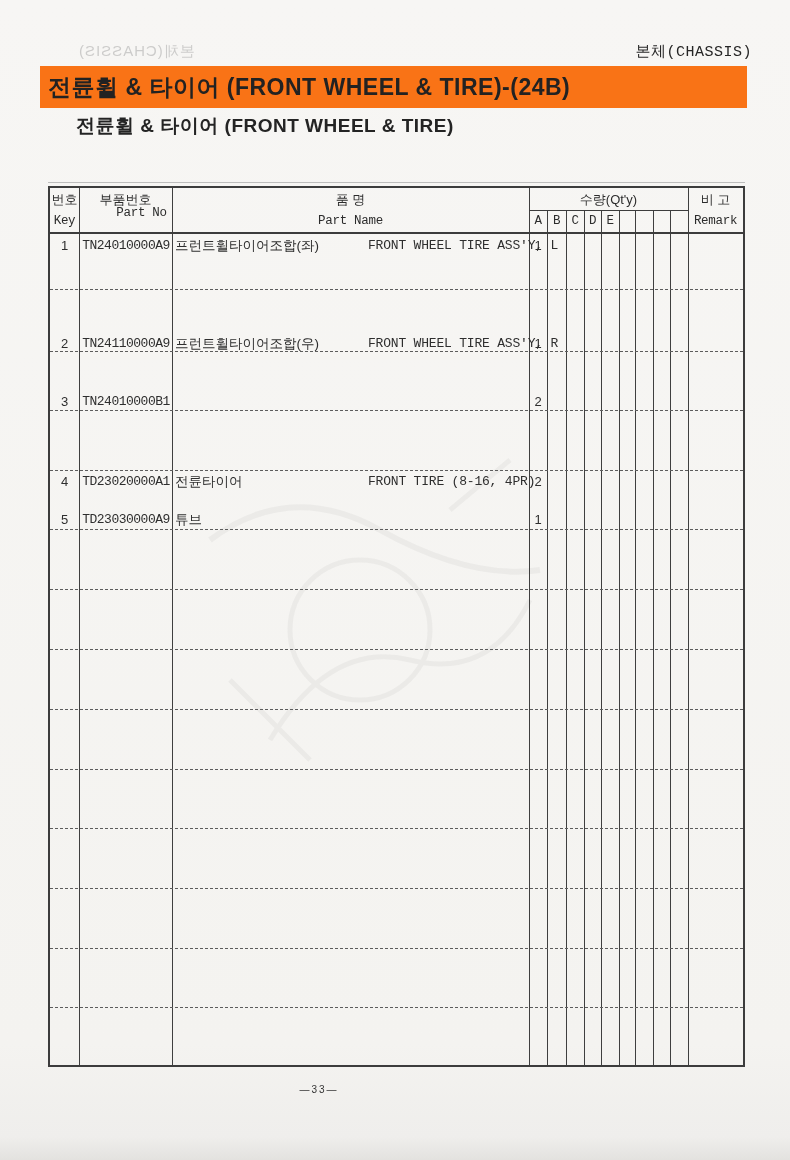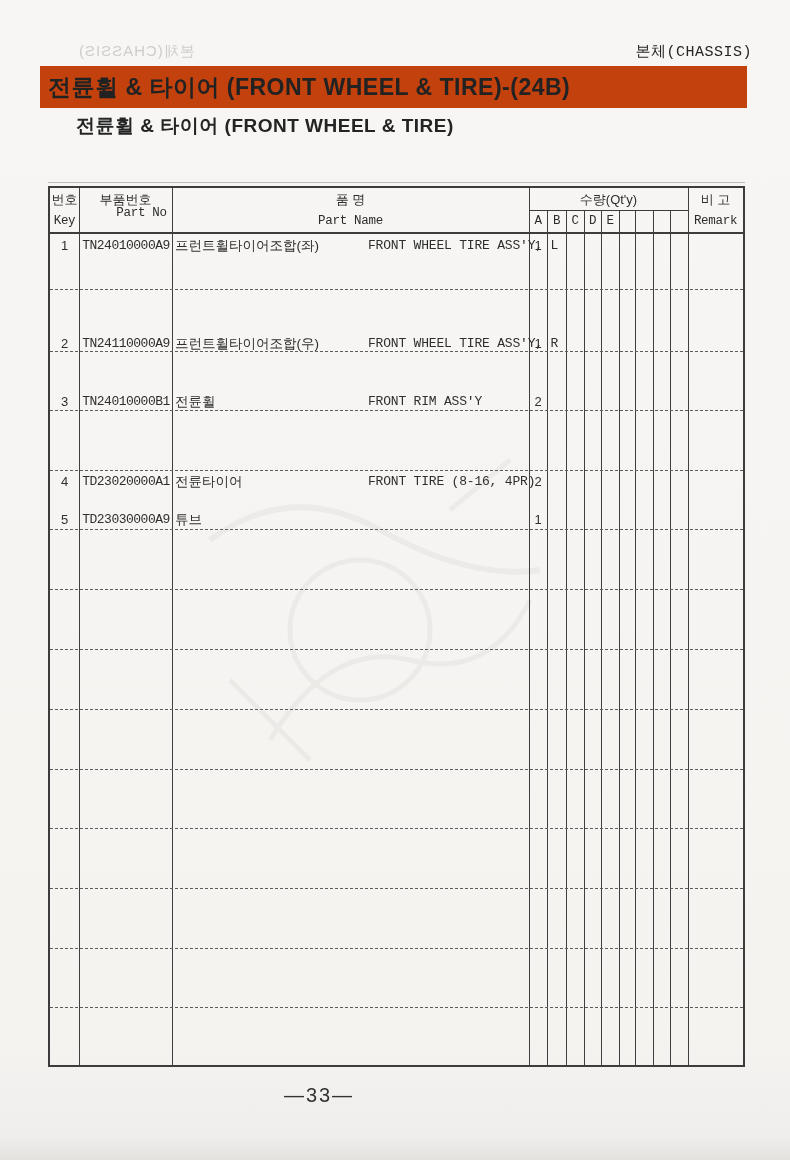--- a/index.html
+++ b/index.html
@@ -19,21 +19,21 @@
     font-size:15px;color:#9a9a9a;opacity:.45;
     letter-spacing:1px;
     filter:blur(.4px);
   }
   .corner-label{
     position:absolute;top:42px;right:38px;
     font-size:15px;letter-spacing:.5px;color:#262626;
   }
   .title-bar{
     position:absolute;left:40px;top:66px;width:707px;height:42px;
-    background:#c2410c;
+    background:#f97316;
     display:flex;align-items:center;
   }
   .title-text{
     padding-left:8px;
     font-size:23px;font-weight:700;letter-spacing:.5px;color:#222;
     white-space:nowrap;
   }
   .subtitle{
     position:absolute;left:44px;top:113px;
     font-size:19px;font-weight:700;letter-spacing:.5px;color:#242424;
@@ -62,21 +62,21 @@
   .trow{position:absolute;left:0;height:20px;line-height:20px;font-size:13px;white-space:nowrap;}
   .c-key{position:absolute;left:0;width:29px;text-align:center;}
   .c-pno{position:absolute;left:30px;width:92px;text-align:center;letter-spacing:-.5px;}
   .c-name{position:absolute;left:125px;width:368px;}
   .c-name .ko{display:inline-block;width:193px;font-size:13.5px;vertical-align:top;}
   .c-name .en{display:inline-block;vertical-align:top;letter-spacing:-.2px;}
   .c-qa{position:absolute;left:479px;width:18px;text-align:center;}
 
   .page-number{
     position:absolute;left:0;top:1084px;width:638px;
-    text-align:center;font-size:20px;letter-spacing:2px;color:#333;
+    text-align:center;font-size:10px;letter-spacing:2px;color:#333;
   }
   .ghost-svg{position:absolute;left:150px;top:420px;opacity:.05;}
   .top-scan-line{position:absolute;left:48px;top:182px;width:697px;height:1px;background:#bdbdbd;}
 </style>
 </head>
 <body>
 
 <div class="bleed-title">본체(CHASSIS)</div>
 
 <div class="corner-label mono">본체(CHASSIS)</div>
@@ -151,21 +151,20 @@
       </div>
       <div class="trow" style="top: 146px; width: 693px;">
         <div class="c-key">2</div>
         <div class="c-pno mono">TN24110000A9</div>
         <div class="c-name"><span class="ko">프런트휠타이어조합(우)</span><span class="en mono">FRONT WHEEL TIRE ASS'Y, R</span></div>
         <div class="c-qa">1</div>
       </div>
       <div class="trow" style="top: 204px; width: 693px;">
         <div class="c-key">3</div>
         <div class="c-pno mono">TN24010000B1</div>
-        <div class="c-name"><span class="ko">전륜휠</span><span class="en mono">FRONT RIM ASS'Y</span></div>
         <div class="c-qa">2</div>
       </div>
       <div class="trow" style="top: 284px; width: 693px;">
         <div class="c-key">4</div>
         <div class="c-pno mono">TD23020000A1</div>
         <div class="c-name"><span class="ko">전륜타이어</span><span class="en mono">FRONT TIRE (8-16, 4PR)</span></div>
         <div class="c-qa">2</div>
       </div>
       <div class="trow" style="top: 322px; width: 693px;">
         <div class="c-key">5</div>

